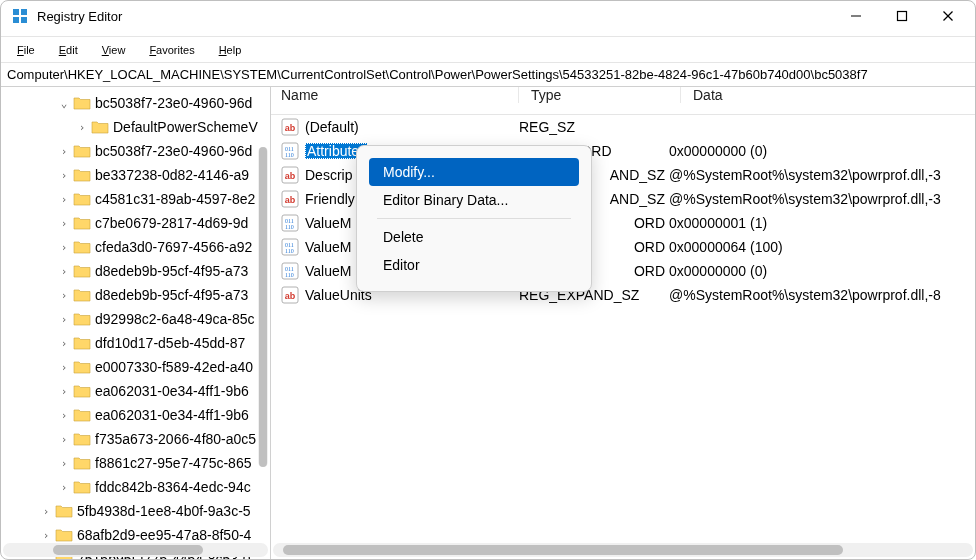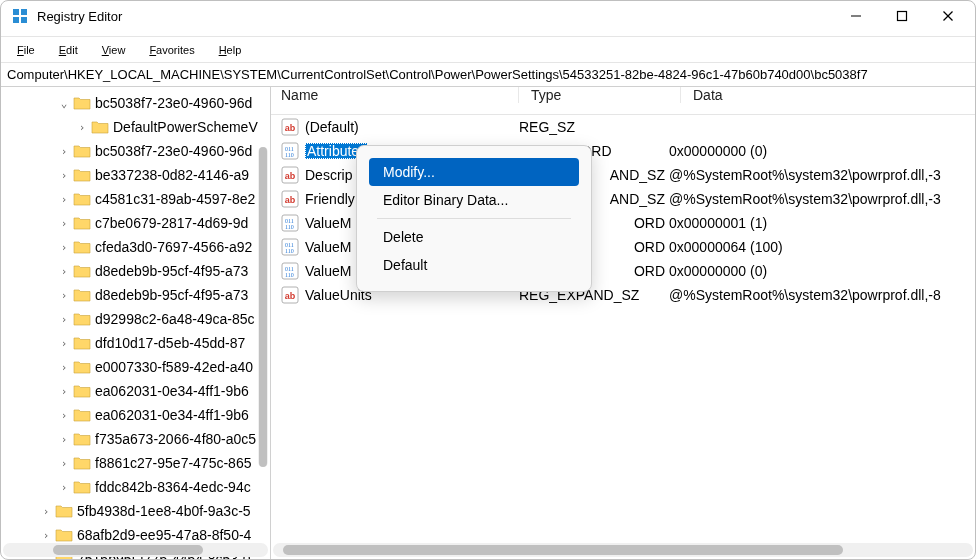--- a/index.html
+++ b/index.html
@@ -530,21 +530,21 @@
             <div class="row-type">REG_EXPAND_SZ</div>
             <div class="row-data">@%SystemRoot%\system32\powrprof.dll,-8</div>
           </div>
         </div>
 
       <div class="context-menu">
         <div class="cm-item hl">Modify...</div>
         <div class="cm-item">Editor Binary Data...</div>
         <div class="cm-sep"></div>
         <div class="cm-item">Delete</div>
-        <div class="cm-item">Default</div>
+        <div class="cm-item">Editor</div>
       </div>
 
       <div class="hscroll">
         <div class="thumb" style="left:10px;width:560px"></div>
       </div>
     </div>
   </div>
 </div>
 
 <svg width="0" height="0" style="position:absolute">

